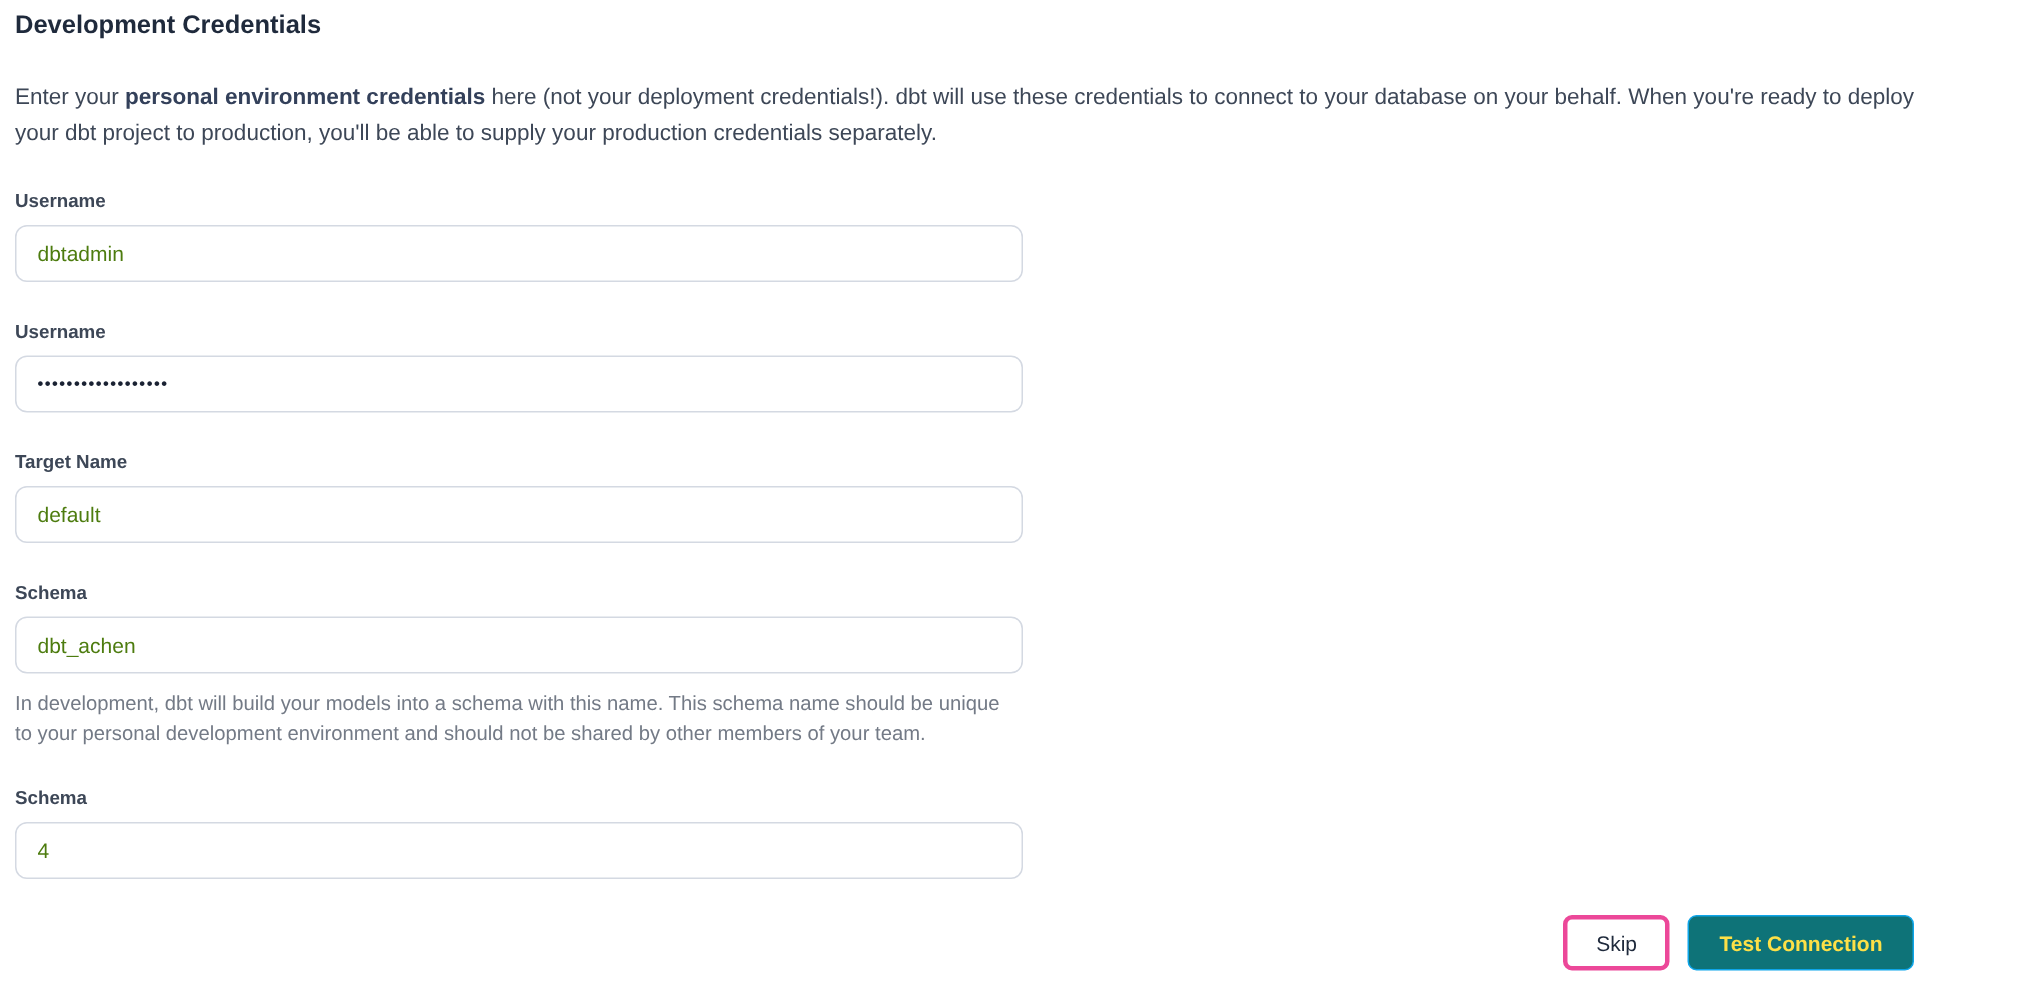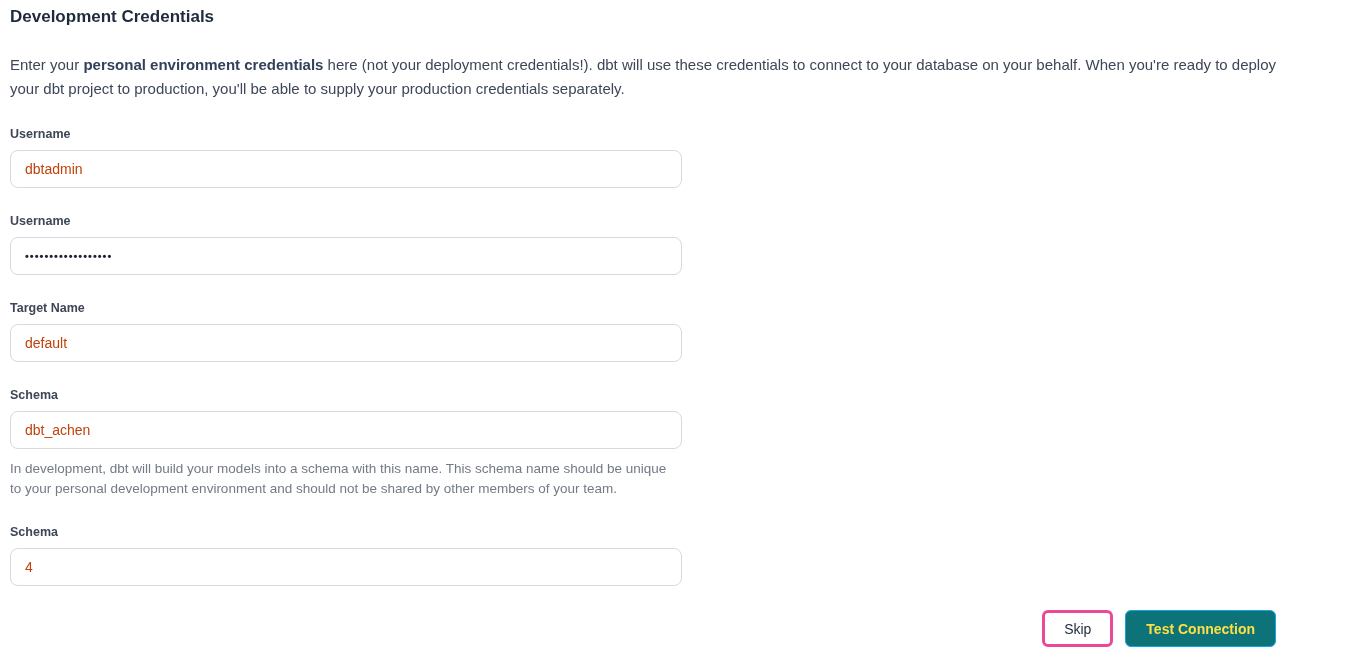--- a/index.html
+++ b/index.html
@@ -46,21 +46,21 @@
   }
   .text-input {
     display: block;
     width: 100%;
     height: 38px;
     border: 1px solid #d4d9e2;
     border-radius: 8px;
     padding: 0 14px;
     font-family: "Liberation Sans", sans-serif;
     font-size: 14px;
-    color: #c2410c;
+    color: #4d7c0f;
     background: #ffffff;
     outline: none;
   }
   .text-input.password-display {
     font-size: 11px;
     font-weight: 700;
     letter-spacing: 1px;
     color: #1a2233;
   }
   .field-help {

